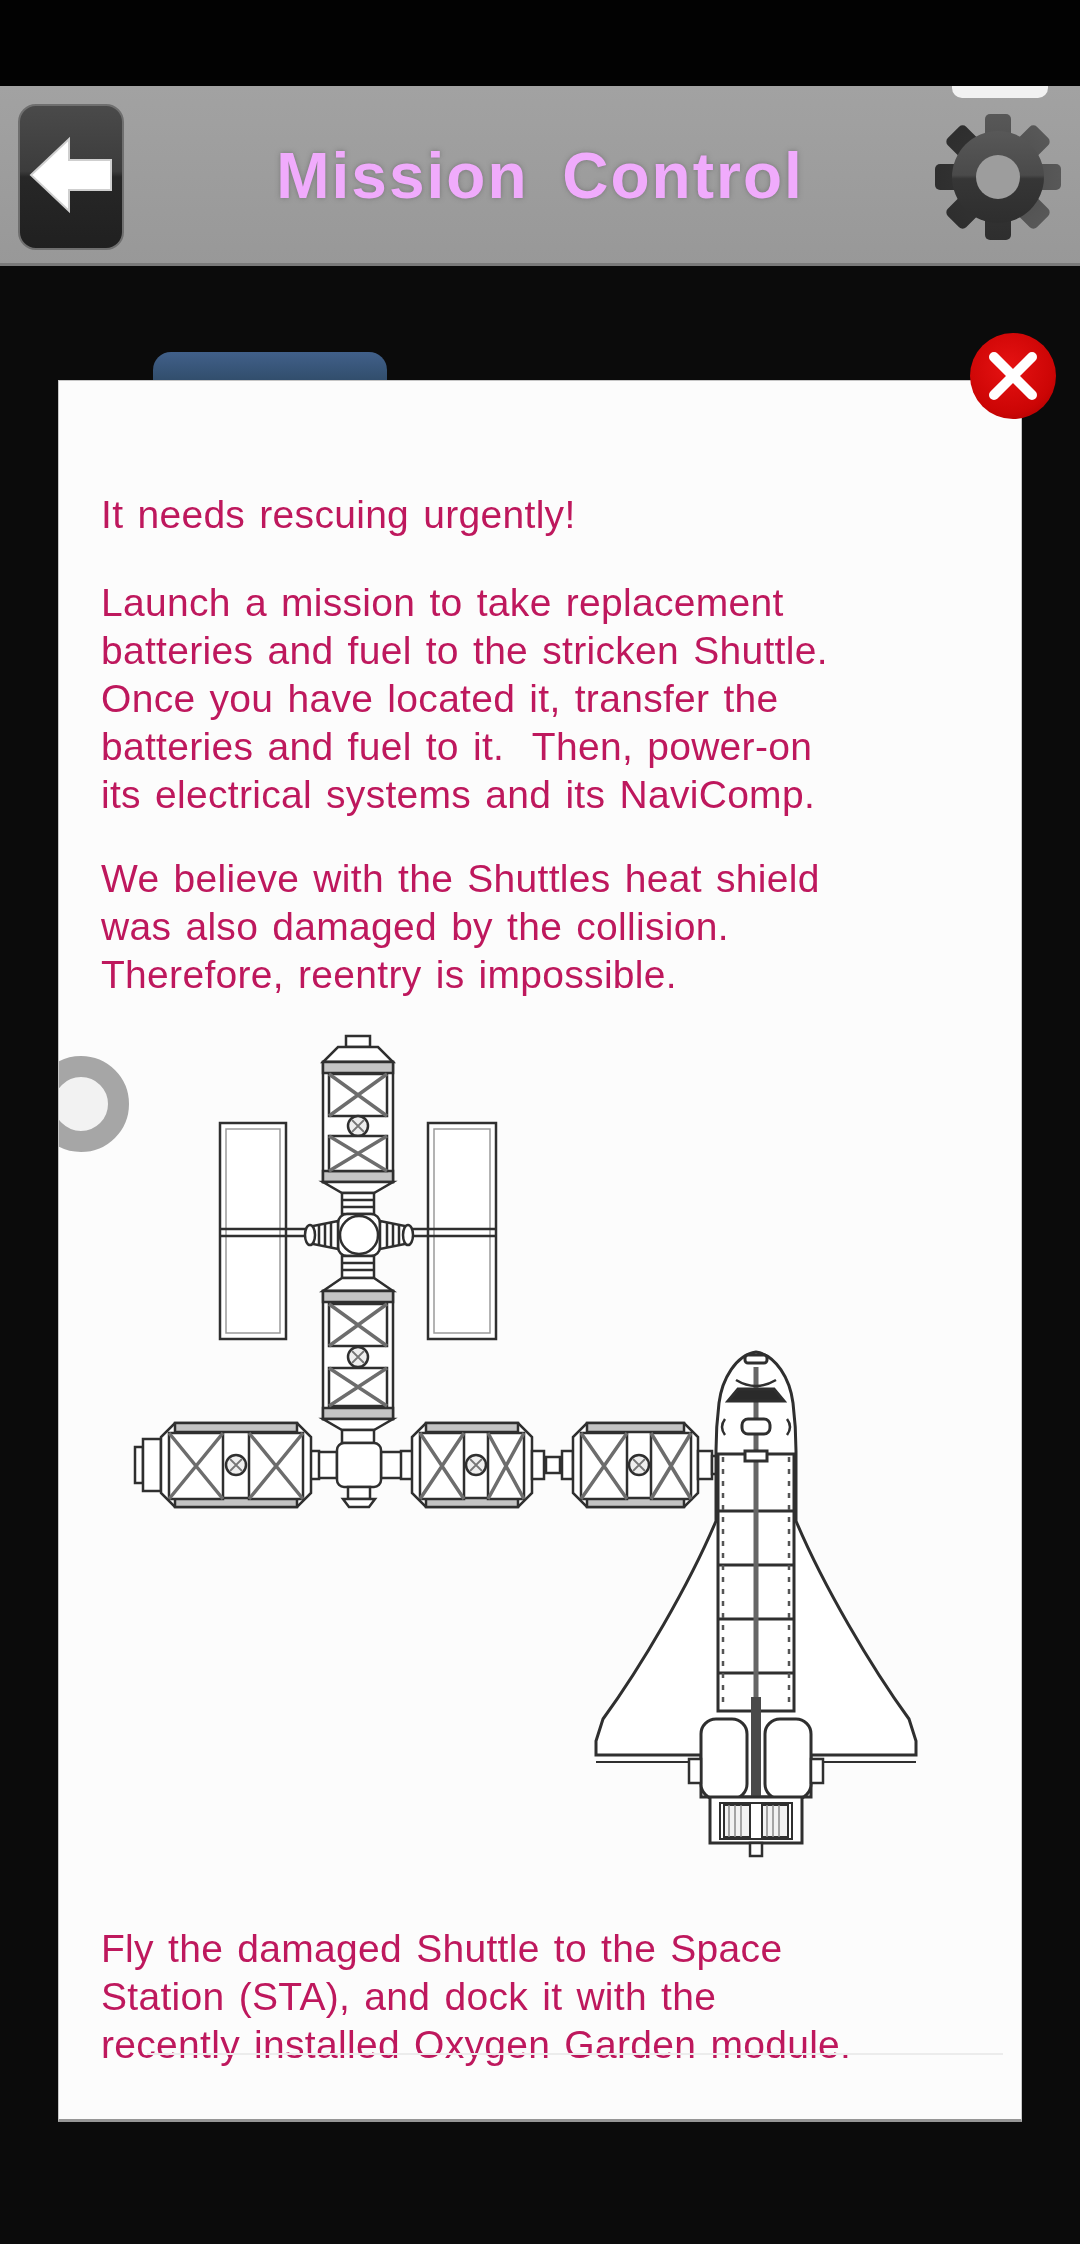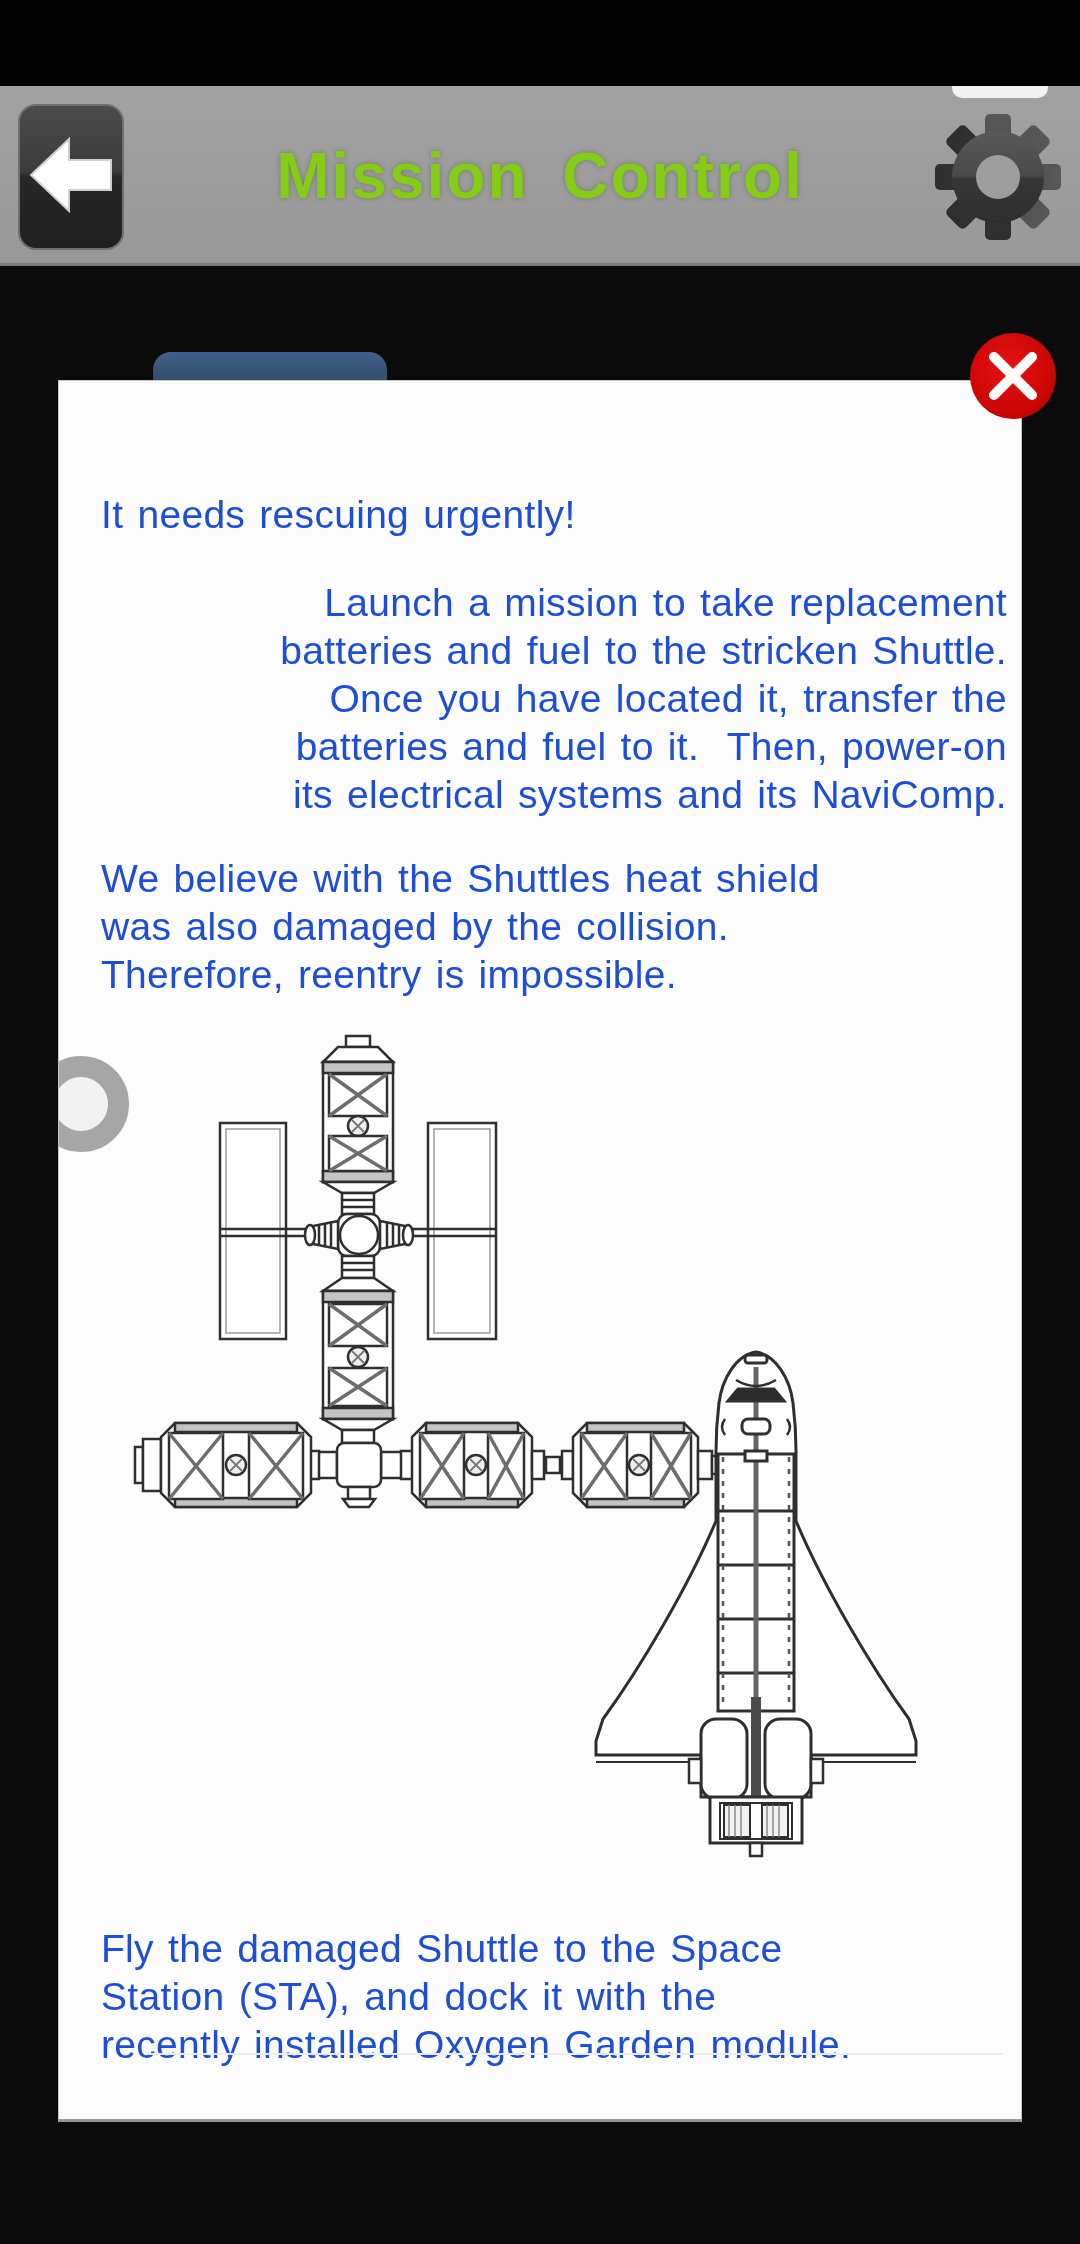--- a/index.html
+++ b/index.html
@@ -12,35 +12,35 @@
           background:linear-gradient(#a2a2a2,#989898);
           box-shadow:inset 0 -3px 0 #7a7a7a;}
   .white-pill{position:absolute;left:952px;top:86px;width:96px;height:12px;
           background:#f2f2f2;border-radius:0 0 10px 10px;}
   .back-btn{position:absolute;left:18px;top:104px;width:106px;height:146px;
           border-radius:18px;border:2px solid #6f6f6f;box-sizing:border-box;
           background:linear-gradient(#4a4a4a 0%,#3c3c3c 46%,#272727 50%,#202020 100%);
           display:flex;align-items:center;justify-content:center;cursor:pointer;}
   .title{position:absolute;left:0;top:86px;width:1080px;height:180px;
           display:flex;align-items:center;justify-content:center;
-          font-size:64px;font-weight:bold;color:#84cc16;letter-spacing:2px;word-spacing:14px;
+          font-size:64px;font-weight:bold;color:#f0abfc;letter-spacing:2px;word-spacing:14px;
           text-shadow:0 0 5px rgba(110,110,110,.85);}
   .gear-btn{position:absolute;left:933px;top:112px;width:130px;height:130px;cursor:pointer;}
   
   .blue-pill{position:absolute;left:153px;top:352px;width:234px;height:34px;
           border-radius:18px 18px 0 0;
           background:linear-gradient(#41608a,#2e4a66);}
   
   .modal{position:absolute;left:58px;top:380px;width:964px;height:1742px;
           background:#fcfcfc;border:1px solid #c6c6c6;border-bottom:3px solid #969696;
           box-sizing:border-box;overflow:hidden;}
   .modal p{position:absolute;left:42px;width:906px;margin:0;
-          font-size:39px;line-height:48px;color:#1d4ed8;
+          font-size:39px;line-height:48px;color:#be185d;
           letter-spacing:0.3px;word-spacing:3px;white-space:pre-wrap;}
-  .p1{top:110px;} .p2{top:198px;text-align:right;} .p3{top:474px;} .p4{top:1544px;}
+  .p1{top:110px;} .p2{top:198px;} .p3{top:474px;} .p4{top:1544px;}
   .knob{position:absolute;left:-26px;top:675px;width:96px;height:96px;box-sizing:border-box;
           border:21px solid #a6a6a6;background:#f2f2f2;border-radius:50%;}
   .divider{position:absolute;left:88px;top:1672px;width:856px;height:2px;background:#ececec;}
   .diagram{position:absolute;left:0;top:648px;width:964px;height:830px;}
   
   .close-btn{position:absolute;left:969px;top:332px;width:88px;height:88px;cursor:pointer;}
 </style>
 </head>
 <body>
 

